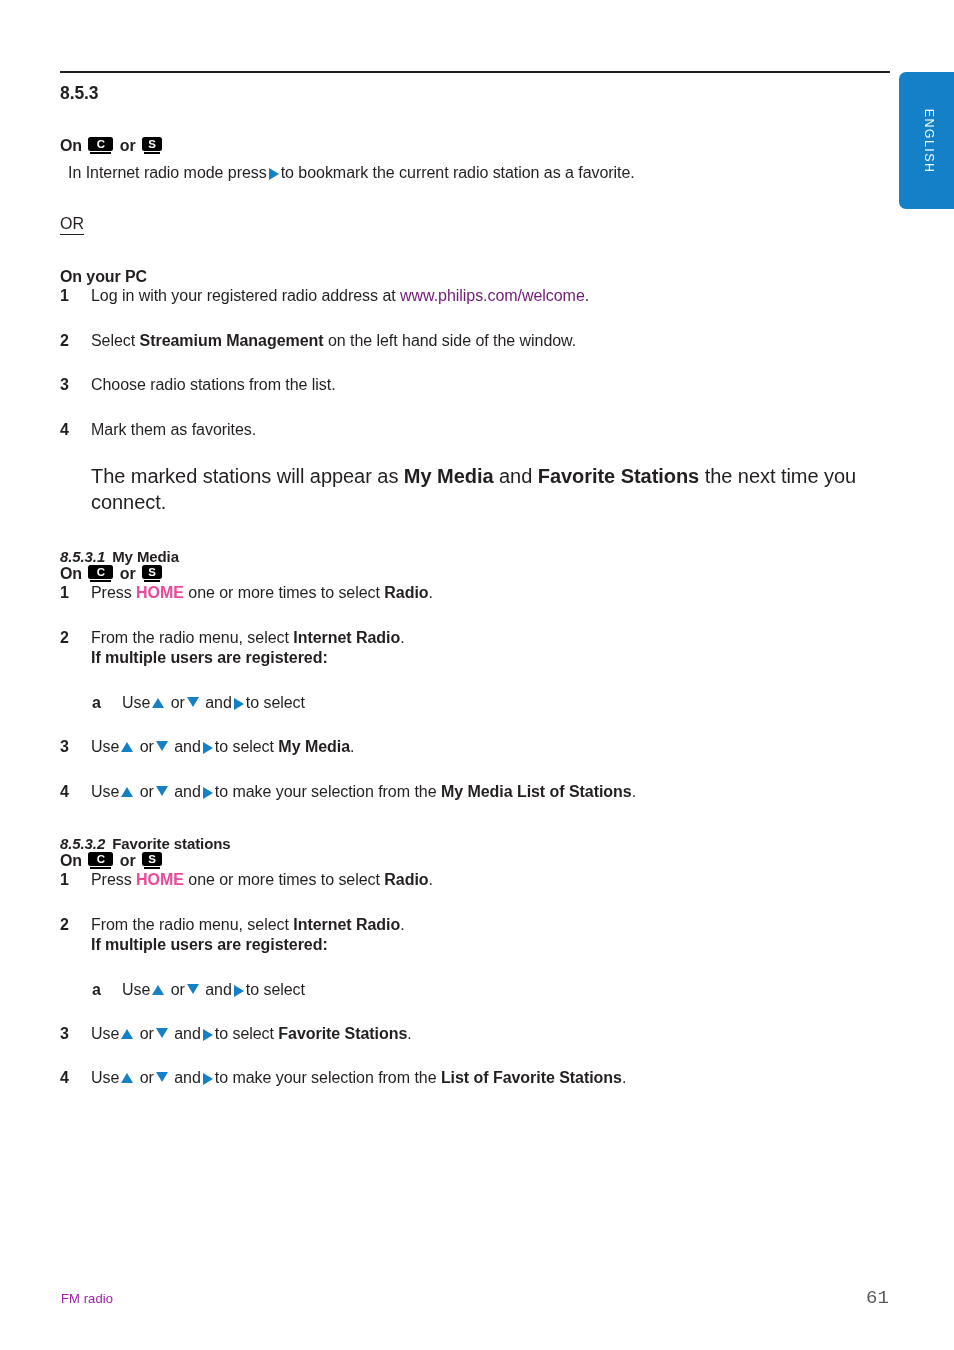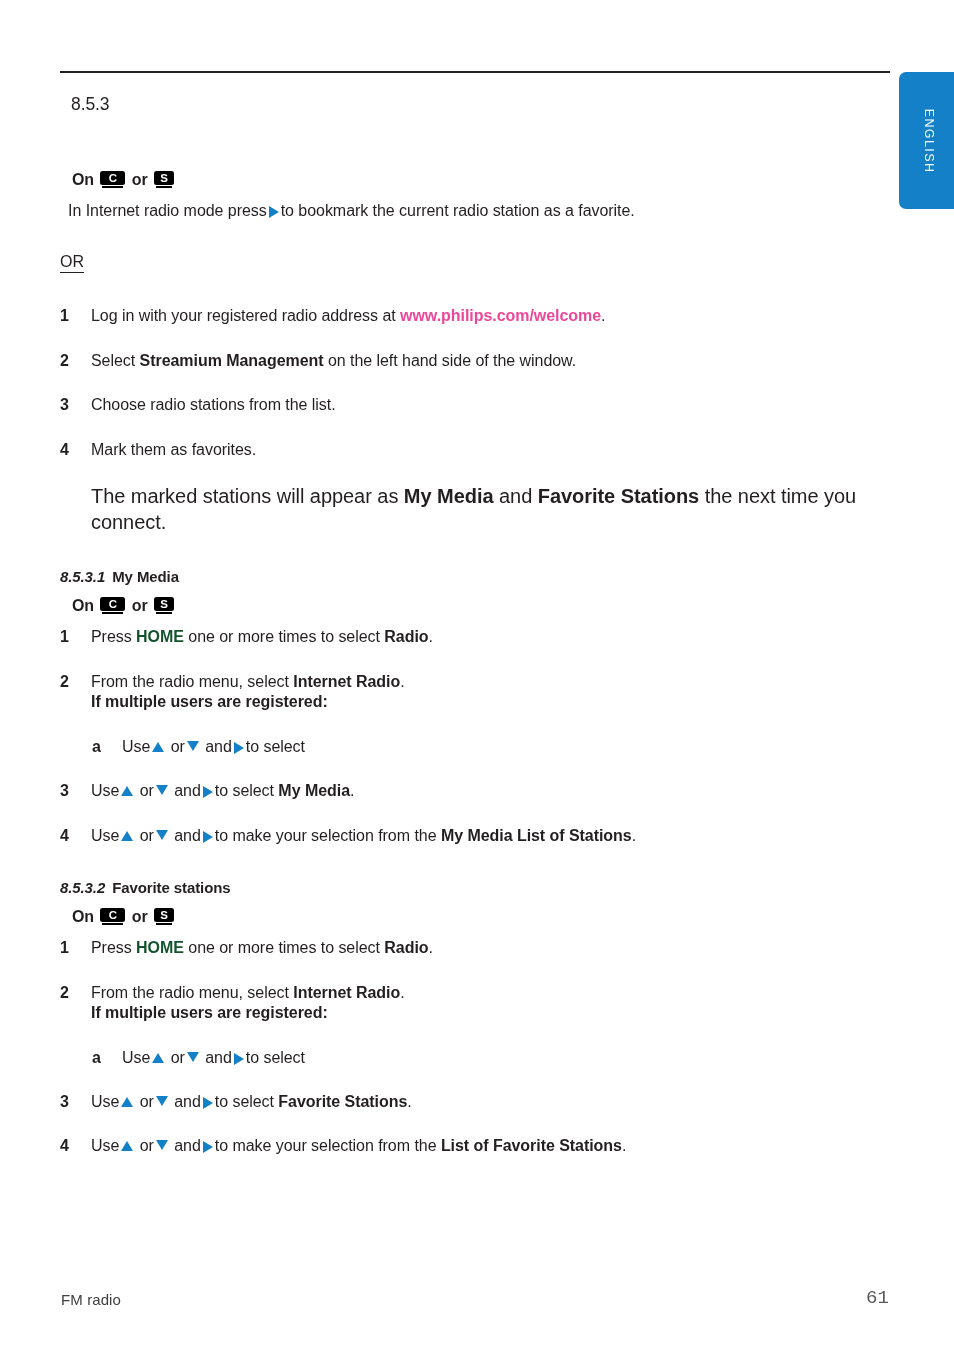--- a/index.html
+++ b/index.html
@@ -58,41 +58,41 @@
   .content {
     position: absolute;
     left: 60px;
     top: 80px;
     width: 830px;
   }
 
   
   .h-section {
     font-size: 17.5px;
-    font-weight: normal;
+    font-weight: bold;
     letter-spacing: -0.1px;
-    margin: 11px;
+    margin: 0;
     padding-top: 3px;
     display: flex;
     flex-direction: column;
   }
   .h-section .num { width: 72px; flex: none; }
 
   .h-sub {
     font-size: 15px;
     font-weight: bold;
     margin: 0;
     letter-spacing: -0.1px;
   }
   .h-sub .subnum { display: inline-block; margin-right: 7px; font-style: italic; }
 
   .h-bold {
     font-size: 16px;
     font-weight: bold;
-    margin: 12px;
+    margin: 0;
     letter-spacing: -0.1px;
   }
 
   .or-block {
     font-size: 16px;
     margin: 0;
     display: inline-block;
     border-bottom: 1.4px solid #231f20;
     padding-bottom: 1px;
     line-height: 1.05;
@@ -189,36 +189,36 @@
   }
   .arrow.down {
     width: 0; height: 0;
     border-top: 10px solid #1380c8;
     border-left: 6.5px solid transparent;
     border-right: 6.5px solid transparent;
     vertical-align: 1px;
   }
 
   .link {
+    color: #701a75;
+    font-weight: normal;
+    text-decoration: none;
+  }
+  .key {
     color: #ec4899;
-    font-weight: bold;
-    text-decoration: none;
-  }
-  .key {
-    color: #14532d;
     font-weight: bold;
   }
 
   
   .footer-left {
     position: absolute;
     left: 61px;
     top: 1291px;
-    font-size: 15px;
-    color: #404040;
+    font-size: 13px;
+    color: #a21caf;
     letter-spacing: 0.1px;
   }
   .footer-right {
     position: absolute;
     left: 866px;
     top: 1287px;
     font-size: 19px;
     color: #58595b;
     font-family: Liberation Mono, monospace;
   }
@@ -260,20 +260,21 @@
     </div>
 
     <div class="gap-m"></div>
 
     <div>
       <span class="or-block">OR</span>
     </div>
 
     <div class="gap-l"></div>
 
+    <div class="h-bold">On your PC</div>
 
     <div class="item">
       <span class="marker">1</span>
       <span class="body">
         <span>Log in with your registered radio address at</span>
         <a class="link" href="#">www.philips.com/welcome</a><span>.</span>
       </span>
     </div>
 
     <div class="gap-m"></div>

